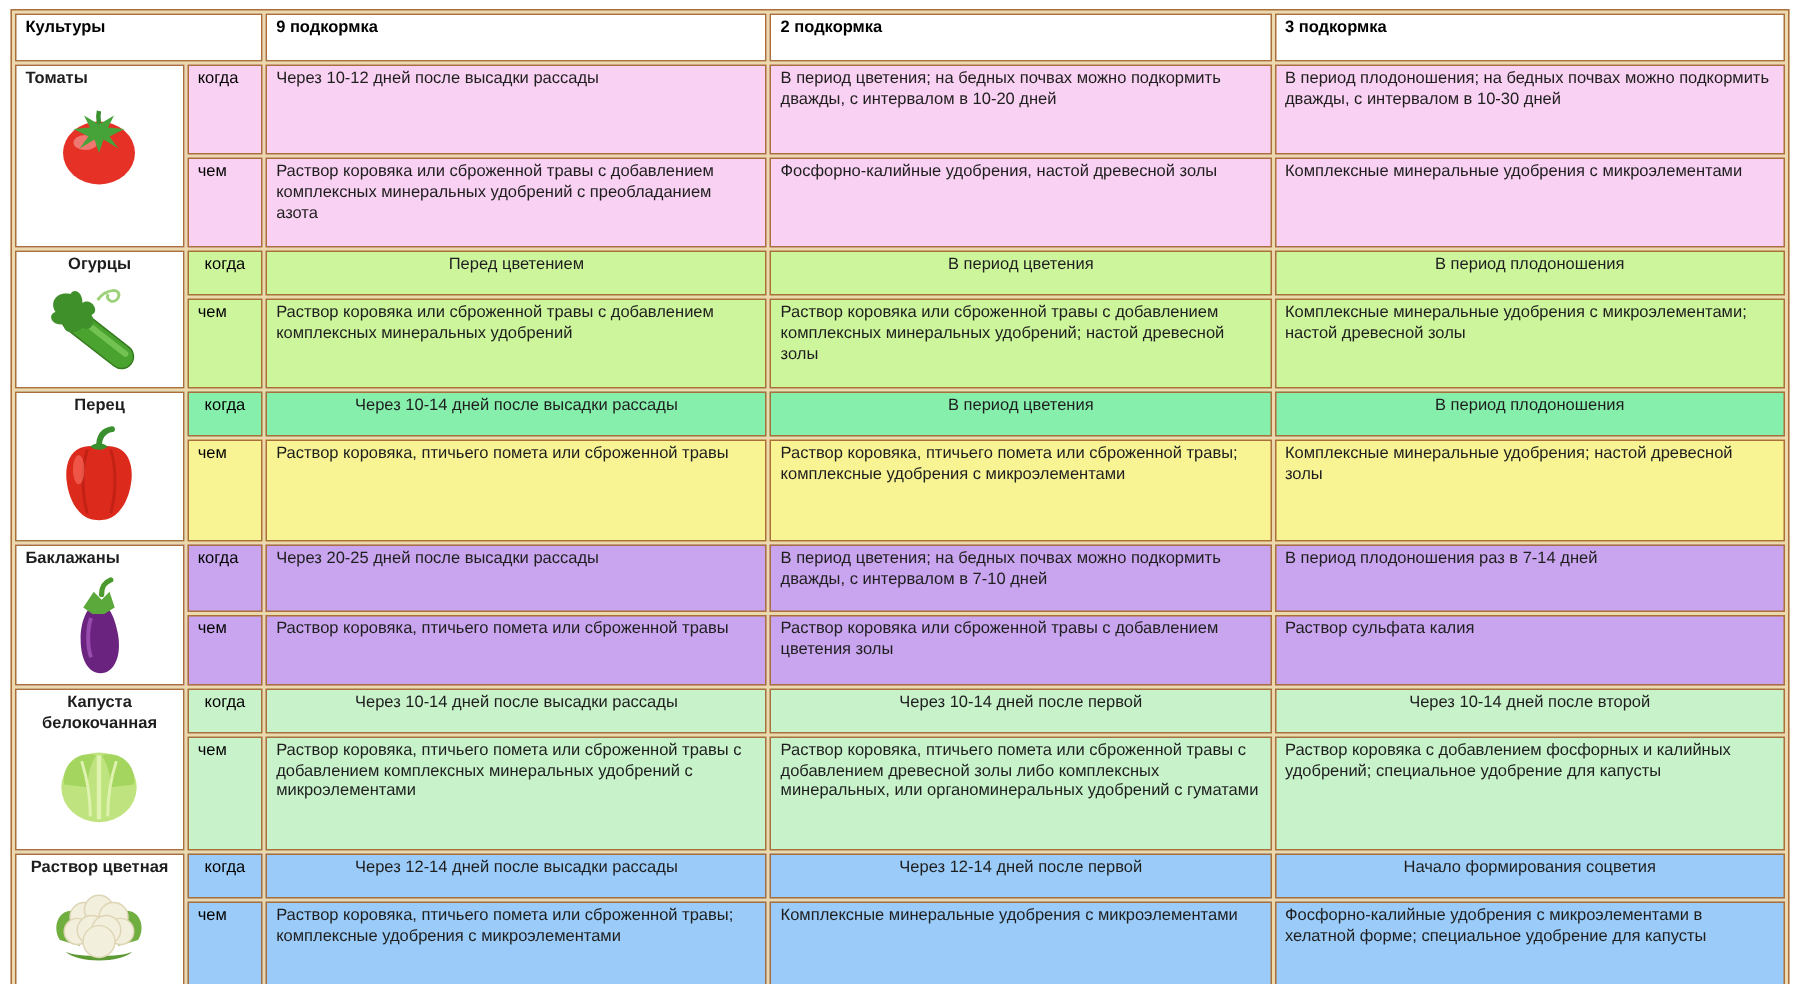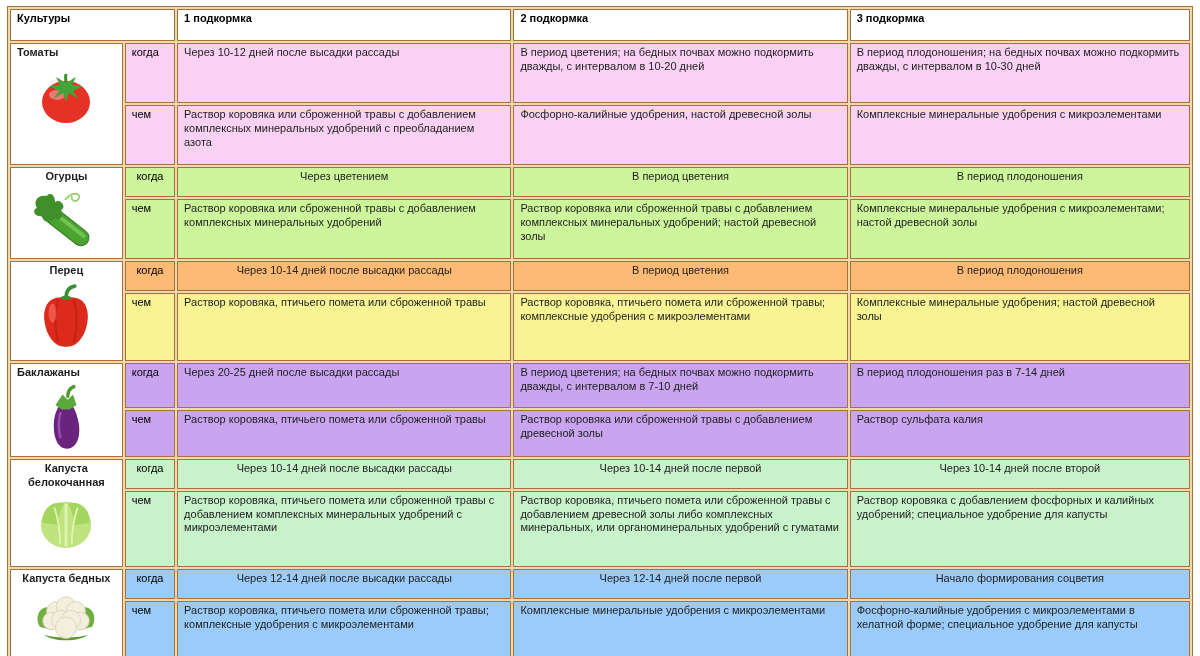--- a/index.html
+++ b/index.html
@@ -68,21 +68,21 @@
     <col style="width:112px">
       <col style="width:50px">
     <col style="width:332px">
       <col style="width:332px">
       <col style="width:338px">
   </colgroup>
 
   <tbody>
       <tr>
     <th class="hdr" colspan="2">Культуры</th>
-    <th class="hdr">1 подкормка</th>
+    <th class="hdr">9 подкормка</th>
     <th class="hdr">2 подкормка</th>
     <th class="hdr">3 подкормка</th>
   </tr>
 
   <tr class="h56" style="background-color: rgb(249, 209, 242);">
     <td class="crop" rowspan="2">
       <div>Томаты</div>
       <div class="icon-wrap">
         <svg width="72" height="62" viewBox="0 0 70 62">
           <ellipse cx="35" cy="38" rx="24" ry="21" fill="#e53126"></ellipse>
@@ -112,32 +112,32 @@
           <g transform="rotate(38 39 38)">
             <rect x="10" y="30" width="56" height="16" rx="8" fill="#4aa32e" stroke="#357a1f"></rect>
             <rect x="15" y="33" width="46" height="4" rx="2" fill="#7cc95a" opacity="0.8"></rect>
           </g>
           <path d="M20 8 C10 6 6 14 10 20 C4 22 8 30 16 28 C14 34 24 36 28 30 C32 34 38 28 34 22 C40 20 34 10 28 14 C28 6 22 4 20 8 Z" fill="#3f8f2a"></path>
           <path d="M38 12 C44 4 54 4 52 10 C50 15 43 13 45 8" stroke="#9ed27a" fill="none" stroke-width="2"></path>
         </svg>
       </div>
     </td>
     <td class="lbl">когда</td>
-    <td>Через цветением</td>
+    <td>Перед цветением</td>
     <td>В период цветения</td>
     <td>В период плодоношения</td>
   </tr>
   <tr class="h56" style="background-color: rgb(205, 245, 155);">
     <td class="lbl">чем</td>
     <td>Раствор коровяка или сброженной травы с добавлением комплексных минеральных удобрений</td>
     <td>Раствор коровяка или сброженной травы с добавлением комплексных минеральных удобрений; настой древесной золы</td>
     <td>Комплексные минеральные удобрения с микроэлементами; настой древесной золы</td>
   </tr>
 
-  <tr class="h26" style="background-color: #fdba74;">
+  <tr class="h26" style="background-color: #86efac;">
     <td class="crop" rowspan="2">
       <div>Перец</div>
       <div class="icon-wrap">
         <svg width="58" height="72" viewBox="0 0 60 74">
           <path d="M30 16 C30 9 33 5 39 4" stroke="#3a8f2e" stroke-width="4" fill="none" stroke-linecap="round"></path>
           <path d="M17 17 C9 20 6 31 8 42 C10 55 17 64 24 66 C27 67 33 67 36 66 C43 64 50 55 52 42 C54 31 51 20 43 17 C38 15 22 15 17 17 Z" fill="#dc2a1c"></path>
           <path d="M22 18 C18 30 18 48 22 62" stroke="#b01d12" stroke-width="2" fill="none" opacity="0.6"></path>
           <path d="M38 18 C42 30 42 48 38 62" stroke="#b01d12" stroke-width="2" fill="none" opacity="0.6"></path>
           <ellipse cx="16" cy="32" rx="4" ry="10" fill="#ff8070" opacity="0.5"></ellipse>
           <path d="M24 16 C28 13 32 13 36 16 C33 19 27 19 24 16 Z" fill="#3a8f2e"></path>
@@ -169,21 +169,21 @@
       </div>
     </td>
     <td class="lbl">когда</td>
     <td>Через 20-25 дней после высадки рассады</td>
     <td>В период цветения; на бедных почвах можно подкормить дважды, с интервалом в 7-10 дней</td>
     <td>В период плодоношения раз в 7-14 дней</td>
   </tr>
   <tr class="h42" style="background-color: rgb(200, 165, 238);">
     <td class="lbl">чем</td>
     <td>Раствор коровяка,  птичьего помета или сброженной травы</td>
-    <td>Раствор коровяка или сброженной травы с добавлением древесной золы</td>
+    <td>Раствор коровяка или сброженной травы с добавлением цветения золы</td>
     <td>Раствор сульфата калия</td>
   </tr>
 
   <tr class="h26" style="background-color: rgb(200, 242, 202); margin-left: 24px;">
     <td class="crop" rowspan="2">
       <div>Капуста белокочанная</div>
       <div class="icon-wrap">
         <svg width="70" height="58" viewBox="0 0 72 60">
           <ellipse cx="36" cy="33" rx="26" ry="24" fill="#bfe47f"></ellipse>
           <path d="M12 31 C10 17 22 7 34 11 C30 17 28 25 28 33 Z" fill="#a3d55f"></path>
@@ -201,21 +201,21 @@
   </tr>
   <tr class="h72" style="background-color: rgb(200, 242, 202);">
     <td class="lbl">чем</td>
     <td>Раствор коровяка,  птичьего помета или сброженной травы с добавлением комплексных минеральных удобрений с микроэлементами</td>
     <td>Раствор коровяка,  птичьего помета или сброженной травы с добавлением древесной золы либо комплексных минеральных, или органоминеральных удобрений с гуматами</td>
     <td>Раствор коровяка  с добавлением фосфорных и калийных удобрений; специальное удобрение для капусты</td>
   </tr>
 
   <tr class="h26" style="background-color: rgb(155, 203, 248);">
     <td class="crop" rowspan="2">
-      <div>Капуста бедных</div>
+      <div>Раствор цветная</div>
       <div class="icon-wrap">
         <svg width="68" height="58" viewBox="0 0 70 60">
           <path d="M8 38 C2 28 8 16 18 18 C14 28 16 36 22 42 Z" fill="#6fae3f"></path>
           <path d="M62 38 C68 28 62 16 52 18 C56 28 54 36 48 42 Z" fill="#6fae3f"></path>
           <path d="M12 46 C20 54 50 54 58 46 C50 50 20 50 12 46 Z" fill="#5d9a33"></path>
           <circle cx="25" cy="22" r="10" fill="#f3efdd" stroke="#ded5b5"></circle>
           <circle cx="35" cy="17" r="10" fill="#f3efdd" stroke="#ded5b5"></circle>
           <circle cx="45" cy="22" r="10" fill="#f3efdd" stroke="#ded5b5"></circle>
           <circle cx="20" cy="32" r="9" fill="#f3efdd" stroke="#ded5b5"></circle>
           <circle cx="50" cy="32" r="9" fill="#f3efdd" stroke="#ded5b5"></circle>

